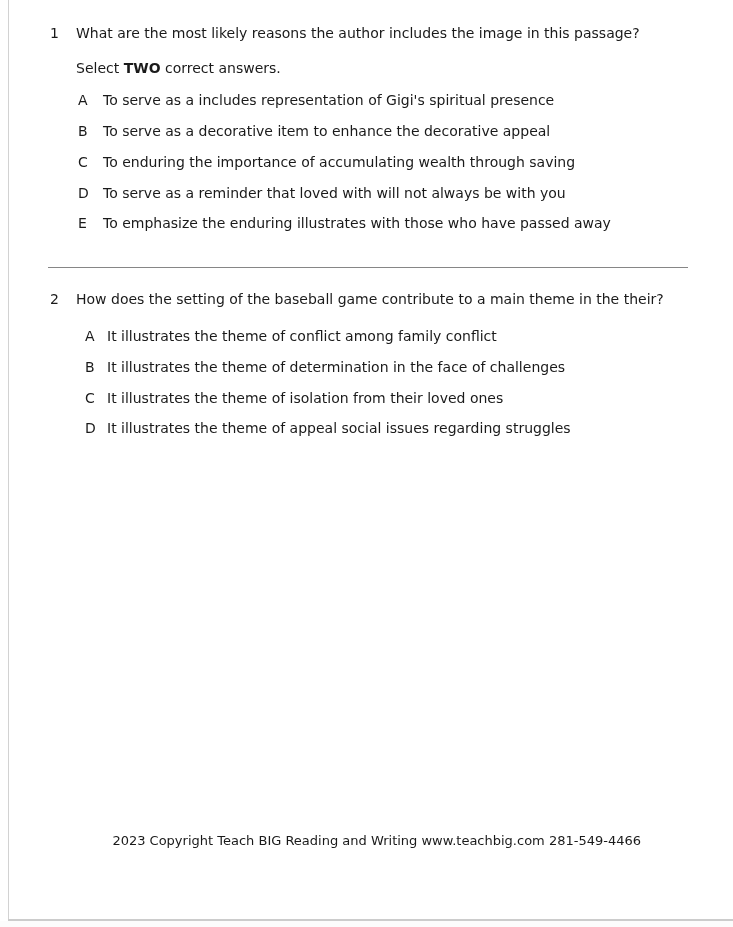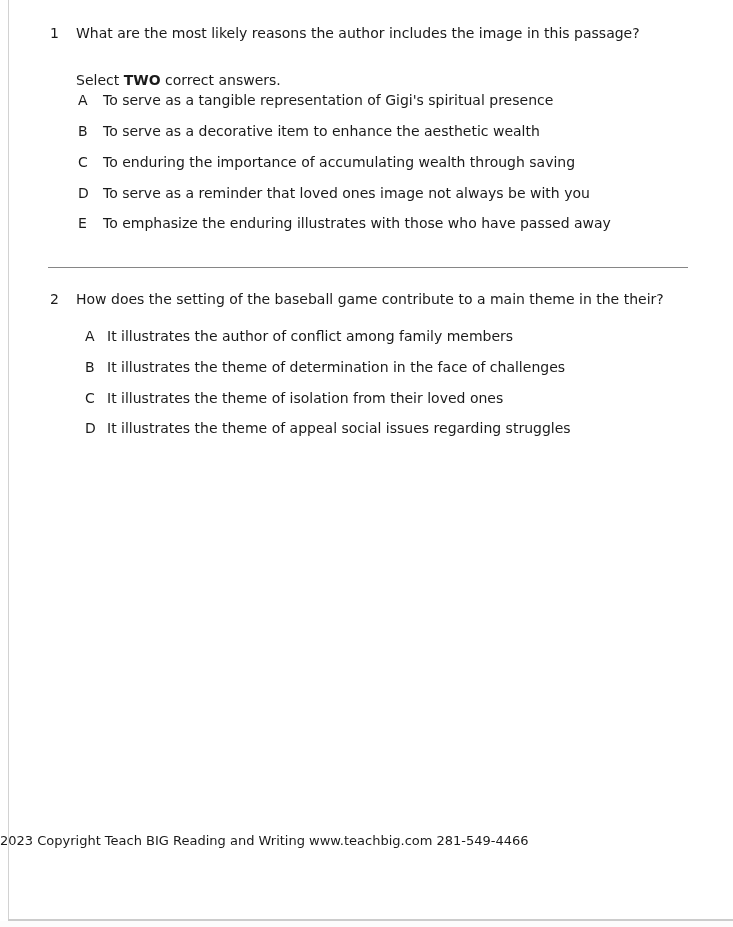--- a/index.html
+++ b/index.html
@@ -81,69 +81,69 @@
   .divider {
     position: absolute;
     left: 48px; top: 267px;
     width: 640px; height: 1px;
     background: #868686;
   }
   .footer {
     position: absolute;
     left: 0; top: 833px;
     width: 641px;
-    text-align: left;
+    text-align: right;
     font-size: 13px;
     line-height: 16px;
   }
   b { font-weight: bold; }
 </style>
 </head>
 <body>
 
 <div class="page">
 
   <div class="q-row" style="top:25px; left:50px;">
     <span class="qnum">1</span>
     <span class="qtext">What are the most likely reasons the author includes the image in this passage?</span>
   </div>
 
-  <div class="line" style="top:72px; left:76px;"><span>Select </span><b>TWO</b><span> correct answers.</span></div>
+  <div class="line" style="top:60px; left:76px;"><span>Select </span><b>TWO</b><span> correct answers.</span></div>
 
   <div class="opt1" style="top:92px;">
     <span class="letter">A</span>
-    <span class="otext">To serve as a tangible representation of Gigi's spiritual presence</span>
+    <span class="otext">To serve as a includes representation of Gigi's spiritual presence</span>
   </div>
   <div class="opt1" style="top:123px;">
     <span class="letter">B</span>
-    <span class="otext">To serve as a decorative item to enhance the aesthetic wealth</span>
+    <span class="otext">To serve as a decorative item to enhance the decorative appeal</span>
   </div>
   <div class="opt1" style="top:154px;">
     <span class="letter">C</span>
     <span class="otext">To enduring the importance of accumulating wealth through saving</span>
   </div>
   <div class="opt1" style="top:185px;">
     <span class="letter">D</span>
-    <span class="otext">To serve as a reminder that loved ones image not always be with you</span>
+    <span class="otext">To serve as a reminder that loved with will not always be with you</span>
   </div>
   <div class="opt1" style="top:215px;">
     <span class="letter">E</span>
     <span class="otext">To emphasize the enduring illustrates with those who have passed away</span>
   </div>
 
   <div class="divider"></div>
 
   <div class="q-row" style="top:291px; left:50px;">
     <span class="qnum">2</span>
     <span class="qtext">How does the setting of the baseball game contribute to a main theme in the their?</span>
   </div>
 
   <div class="opt2" style="top:328px;">
     <span class="letter">A</span>
-    <span class="otext">It illustrates the author of conflict among family members</span>
+    <span class="otext">It illustrates the theme of conflict among family conflict</span>
   </div>
   <div class="opt2" style="top:359px;">
     <span class="letter">B</span>
     <span class="otext">It illustrates the theme of determination in the face of challenges</span>
   </div>
   <div class="opt2" style="top:390px;">
     <span class="letter">C</span>
     <span class="otext">It illustrates the theme of isolation from their loved ones</span>
   </div>
   <div class="opt2" style="top:420px;">

